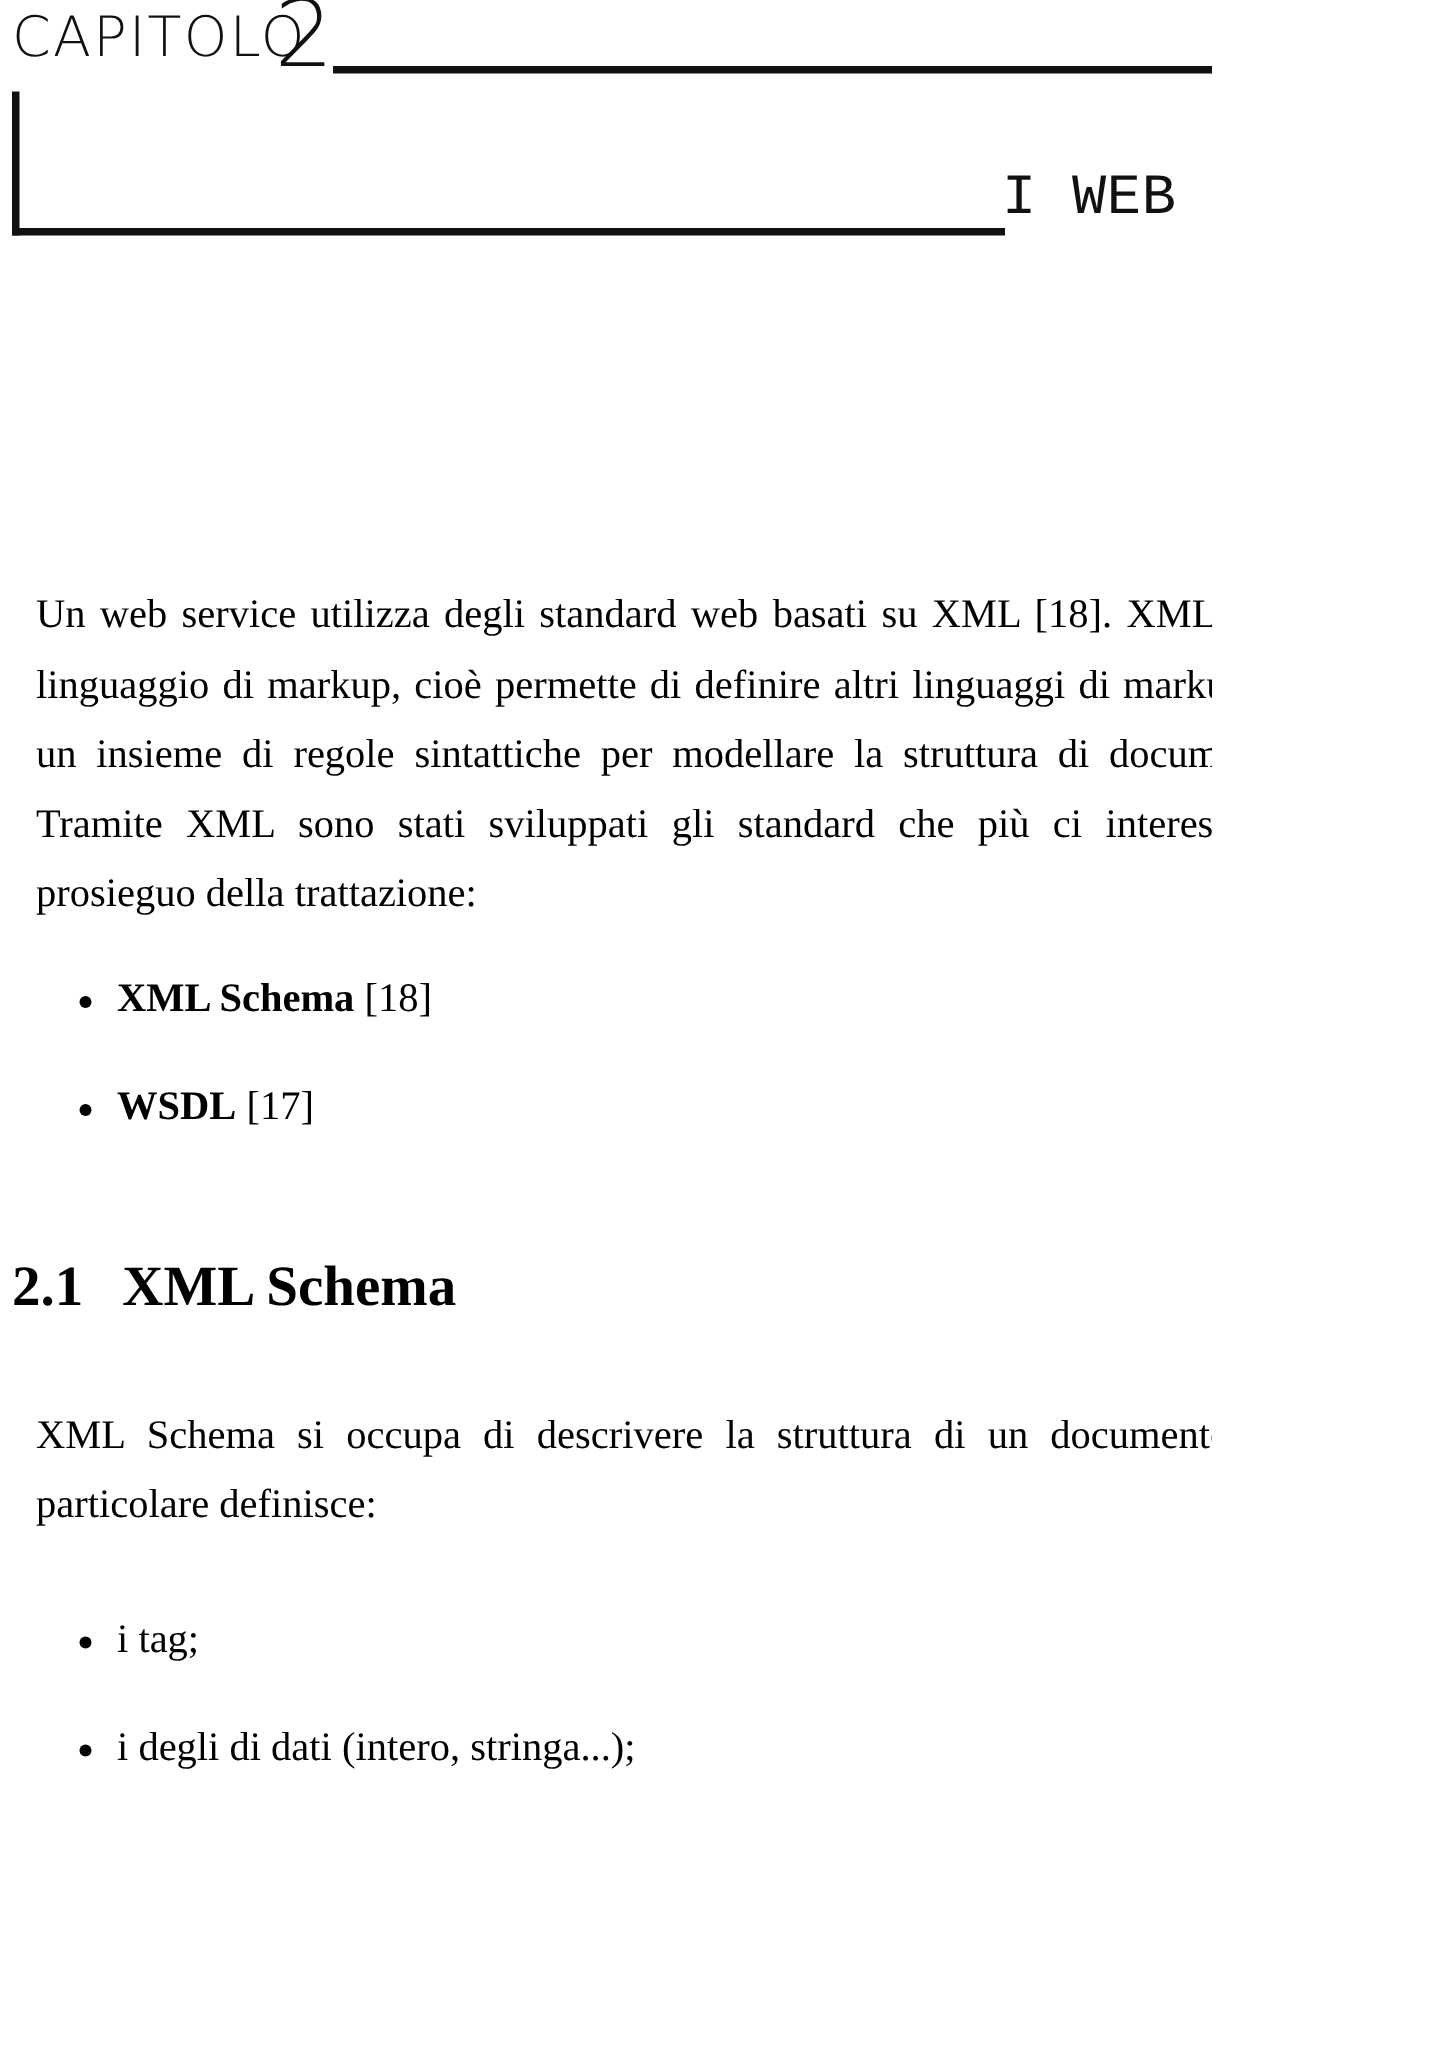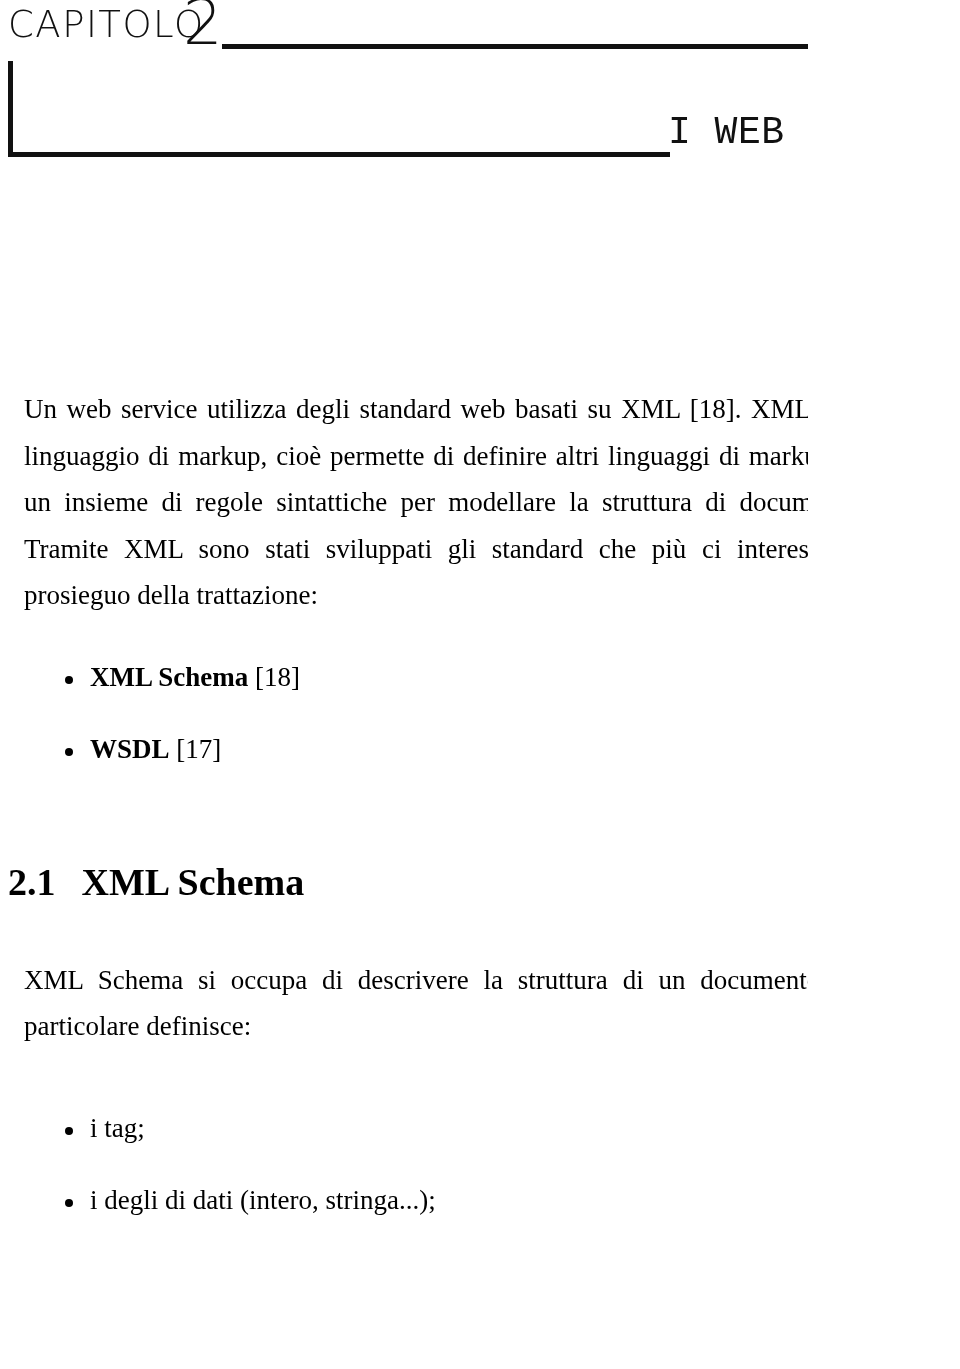--- a/index.html
+++ b/index.html
@@ -111,21 +111,21 @@
     hyphens: none;
   }
   p.para.last-justify {
     text-align-last: left;
   }
   .gap-after-para { height: 22px; }
   .gap-before-list { height: 16px; }
 
   ul.bullets {
     list-style: none;
-    margin: 12px;
+    margin: 0;
     padding: 0;
   }
   ul.bullets li {
     position: relative;
     padding-left: 70px;
     font-size: 27px;
     line-height: 1.1;
     margin-bottom: 43px;
   }
   ul.bullets li:last-child { margin-bottom: 0; }

